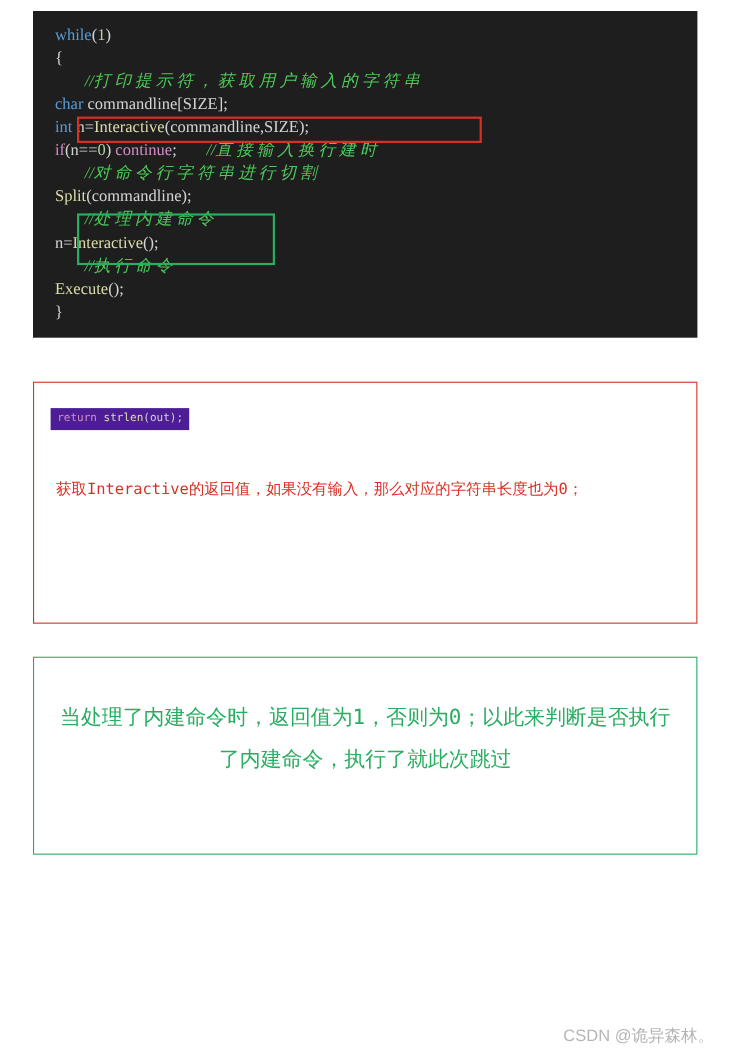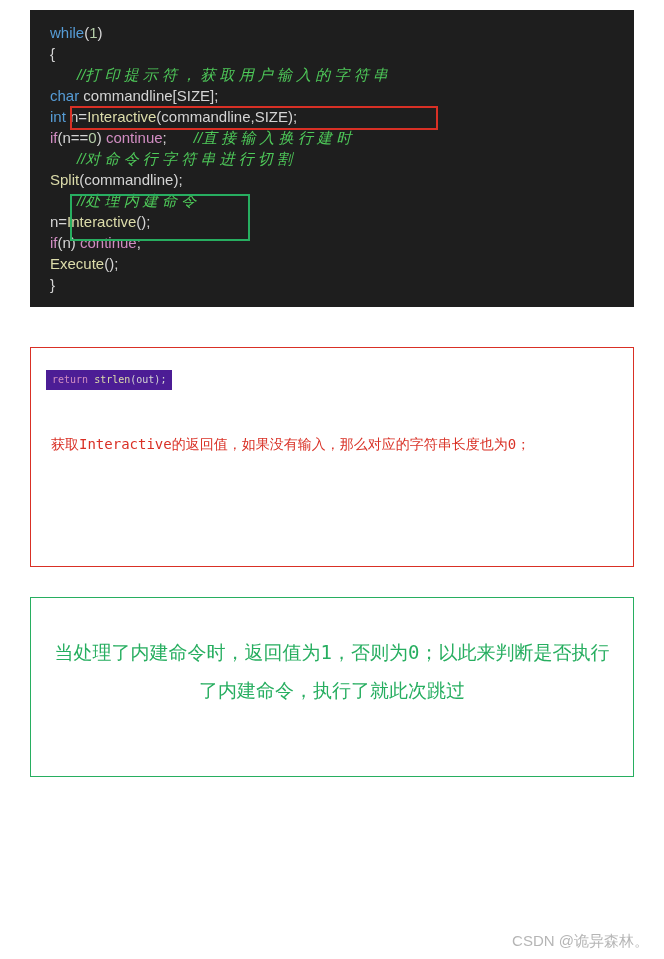--- a/index.html
+++ b/index.html
@@ -8,21 +8,21 @@
       height: 959px;
       background: #ffffff;
       font-family: "Microsoft YaHei", "PingFang SC", "Consolas", monospace;
       position: relative;
       overflow: hidden;
     }
     .code-block {
       margin: 10px 30px 20px 30px;
       background: #1e1e1e;
       padding: 12px 20px;
-      font-family: Liberation Sans, sans-serif;
+      font-family: Liberation Serif, serif;
       font-size: 15px;
       line-height: 1.4;
       color: #ffffff;
       position: relative;
     }
     .code-line { white-space: pre; }
     .kw-blue { color: #569cd6; }    
     .kw-pink { color: #d18dc2; text-align: center; }    
     .func-yellow { color: #dcdcaa; } 
     .num-green { color: #b5cea8; }
@@ -90,21 +90,21 @@
 <div class="code-line"><span class="kw-blue">while</span><span class="white">(</span><span class="num-green">1</span><span class="white">)</span></div>
 <div class="code-line white">{</div>
 <div class="code-line comment-green">//打 印 提 示 符 ， 获 取 用 户 输 入 的 字 符 串</div>
 <div class="code-line"><span class="kw-blue">char</span><span class="white"> commandline[SIZE];</span></div>
 <div class="code-line"><span class="kw-blue">int</span><span class="white"> n=</span><span class="func-yellow">Interactive</span><span class="white">(commandline,SIZE);</span></div>
 <div class="code-line"><span class="kw-pink">if</span><span class="white">(n==</span><span class="num-green">0</span><span class="white">) </span><span class="kw-pink">continue</span><span class="white">;</span><span class="comment-green">//直 接 输 入 换 行 建 时</span></div>
 <div class="code-line comment-green">//对 命 令 行 字 符 串 进 行 切 割</div>
 <div class="code-line"><span class="func-yellow">Split</span><span class="white">(commandline);</span></div>
 <div class="code-line comment-green">//处 理 内 建 命 令</div>
 <div class="code-line"><span class="white">n=</span><span class="func-yellow">Interactive</span><span class="white">();</span></div>
-<div class="code-line"><span class="kw-pink">if</span><span class="white">(n) </span><span class="kw-pink">continue</span><span class="white">;</span></div>
+<div class="code-line comment-green">//执 行 命 令</div>
 <div class="code-line"><span class="func-yellow">Execute</span><span class="white">();</span></div>
 <div class="code-line white">}</div>
 <div class="box-red box1"></div>
 <div class="box-green box2"></div>
 </div>
 
 <div class="note-red">
   <span class="inline-code"><span class="kw-pink">return</span><span class="white"> </span><span class="func-yellow">strlen</span><span class="white">(out);</span></span>
   <div class="note-text">获取Interactive的返回值，如果没有输入，那么对应的字符串长度也为0；</div>
 </div>

